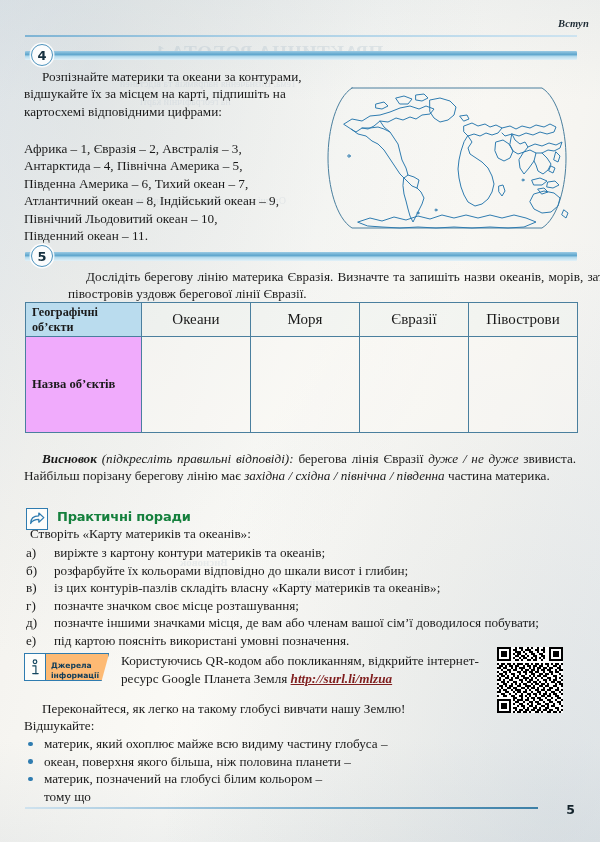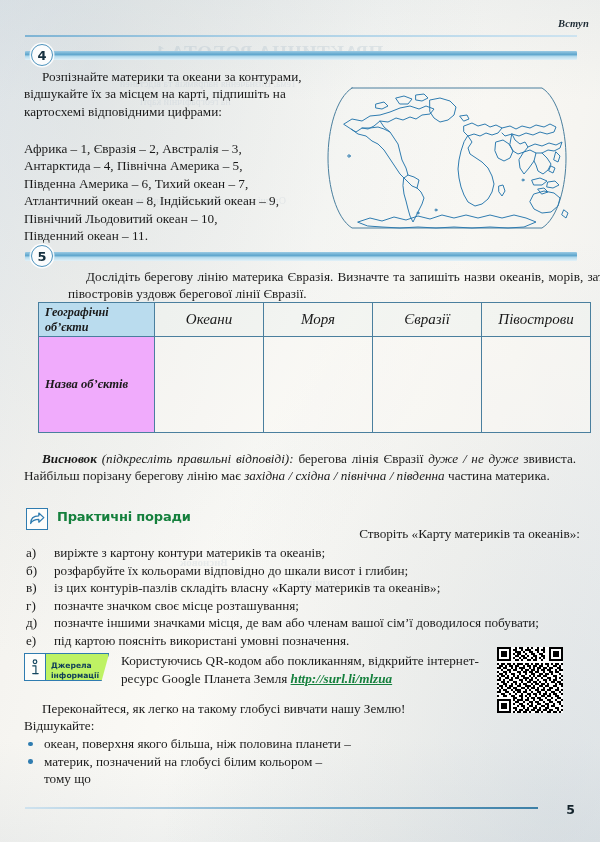--- a/index.html
+++ b/index.html
@@ -79,25 +79,24 @@
   
   .txt { position: absolute; font-size: 13.2px; line-height: 17.4px; }
   .ind { text-indent: 18px; }
 
   
   .map { position: absolute; left: 318px; top: 82px; width: 258px; height: 152px; }
   .map svg { width: 100%; height: 100%; display: block; }
 
   
   .tbl {
-    position: absolute; left: 38px; top: 302px; width: 552px;
+    position: absolute; left: 25px; top: 302px; width: 552px;
     border-collapse: collapse;
     table-layout: fixed;
     font-size: 12.6px;
-    font-style: italic;
   }
   .tbl td {
     border: 1.1px solid #4a7f9e;
     padding: 0;
     vertical-align: middle;
     background: rgba(252,251,247,.45);
   }
   .tbl .hd {
     height: 34px; text-align: center; font-weight: normal; font-size: 15px;
     background: rgba(240,243,240,.5);
@@ -142,29 +141,29 @@
   .src-box {
     position: absolute; left: 24px; top: 653px;
     display: flex; align-items: stretch; height: 28px;
   }
   .src-icon {
     width: 22px; height: 28px;
     border: 1.6px solid #2f7cb0; background: #fdfdfb;
     display: flex; align-items: center; justify-content: center;
   }
   .src-label {
-    background: #bef264; border: 1.6px solid #2f7cb0; border-left: none;
+    background: #fdba74; border: 1.6px solid #2f7cb0; border-left: none;
     padding: 10px 9px 2px 5px;
     font-family: "DejaVu Sans", sans-serif;
     font-weight: bold; font-size: 7.6px; line-height: 9.6px; color: #0e3c59;
     display: flex; flex-direction: column; justify-content: center;
     clip-path: polygon(0 0, 100% 0, 88% 100%, 0 100%);
   }
   .src-text { position: absolute; left: 121px; top: 652px; width: 370px; font-size: 13.2px; line-height: 17.6px; }
-  .link { font-style: italic; font-weight: bold; color: #15803d; text-decoration: underline; }
+  .link { font-style: italic; font-weight: bold; color: #7f1d1d; text-decoration: underline; }
 
   .qr { position: absolute; left: 497px; top: 647px; width: 66px; height: 66px; background: #fff; }
   .qr svg { display: block; width: 100%; height: 100%; }
 
   
   .bullets { position: absolute; left: 24px; top: 735px; width: 552px; }
   .bullets .bi { position: relative; padding-left: 20px; font-size: 13.2px; line-height: 17.6px; }
   .bullets .bi .dot {
     position: absolute; left: 4px; top: 6.5px;
     width: 4.6px; height: 4.6px; border-radius: 50%; background: #2f7cb0;
@@ -351,21 +350,21 @@
     <span>частина материка.</span>
   </div>
 
   <div class="tips-icon">
     <svg viewBox="0 0 22 22" xmlns="http://www.w3.org/2000/svg">
       <path d="M4 16 C4 9 9 7.5 13 7.5 L13 4.5 L18.5 9.5 L13 14.5 L13 11.5 C9 11.5 6 12.5 4 16 Z" fill="none" stroke="#2f7cb0" stroke-width="1.4" stroke-linejoin="round"></path>
     </svg>
   </div>
   <div class="tips-title">Практичні поради</div>
 
-  <div class="txt ind" style="left:28px; top:525px; width:552px;text-align:right;">Створіть «Карту материків та океанів»:</div>
+  <div class="txt ind" style="left:12px; top:525px; width:552px;">Створіть «Карту материків та океанів»:</div>
 
   <div class="lettered">
     <div class="li">
       <span class="mk">а)</span>
       <span>виріжте з картону контури материків та океанів;</span>
     </div>
     <div class="li">
       <span class="mk">б)</span>
       <span>розфарбуйте їх кольорами відповідно до шкали висот і глибин;</span>
     </div>
@@ -475,20 +474,24 @@
   </div>
 
   <div class="txt" style="left:24px; top:700px; width:470px;">
     <div style="text-indent:18px">Переконайтеся, як легко на такому глобусі вивчати нашу Землю!</div>
     <div>Відшукайте:</div>
   </div>
 
   <div class="bullets">
     <div class="bi">
       <span class="dot"></span>
+      <span>материк, який охоплює майже всю видиму частину глобуса –</span><span class="fill" style="width:145px"></span>
+    </div>
+    <div class="bi">
+      <span class="dot"></span>
       <span>океан, поверхня якого більша, ніж половина планети –</span><span class="fill" style="width:205px"></span>
     </div>
     <div class="bi">
       <span class="dot"></span>
       <span>материк, позначений на глобусі білим кольором  –</span><span class="fill" style="width:190px"></span>
     </div>
     <div class="bi">
       <span>тому що</span><span class="fill" style="width:420px"></span>
     </div>
   </div>

